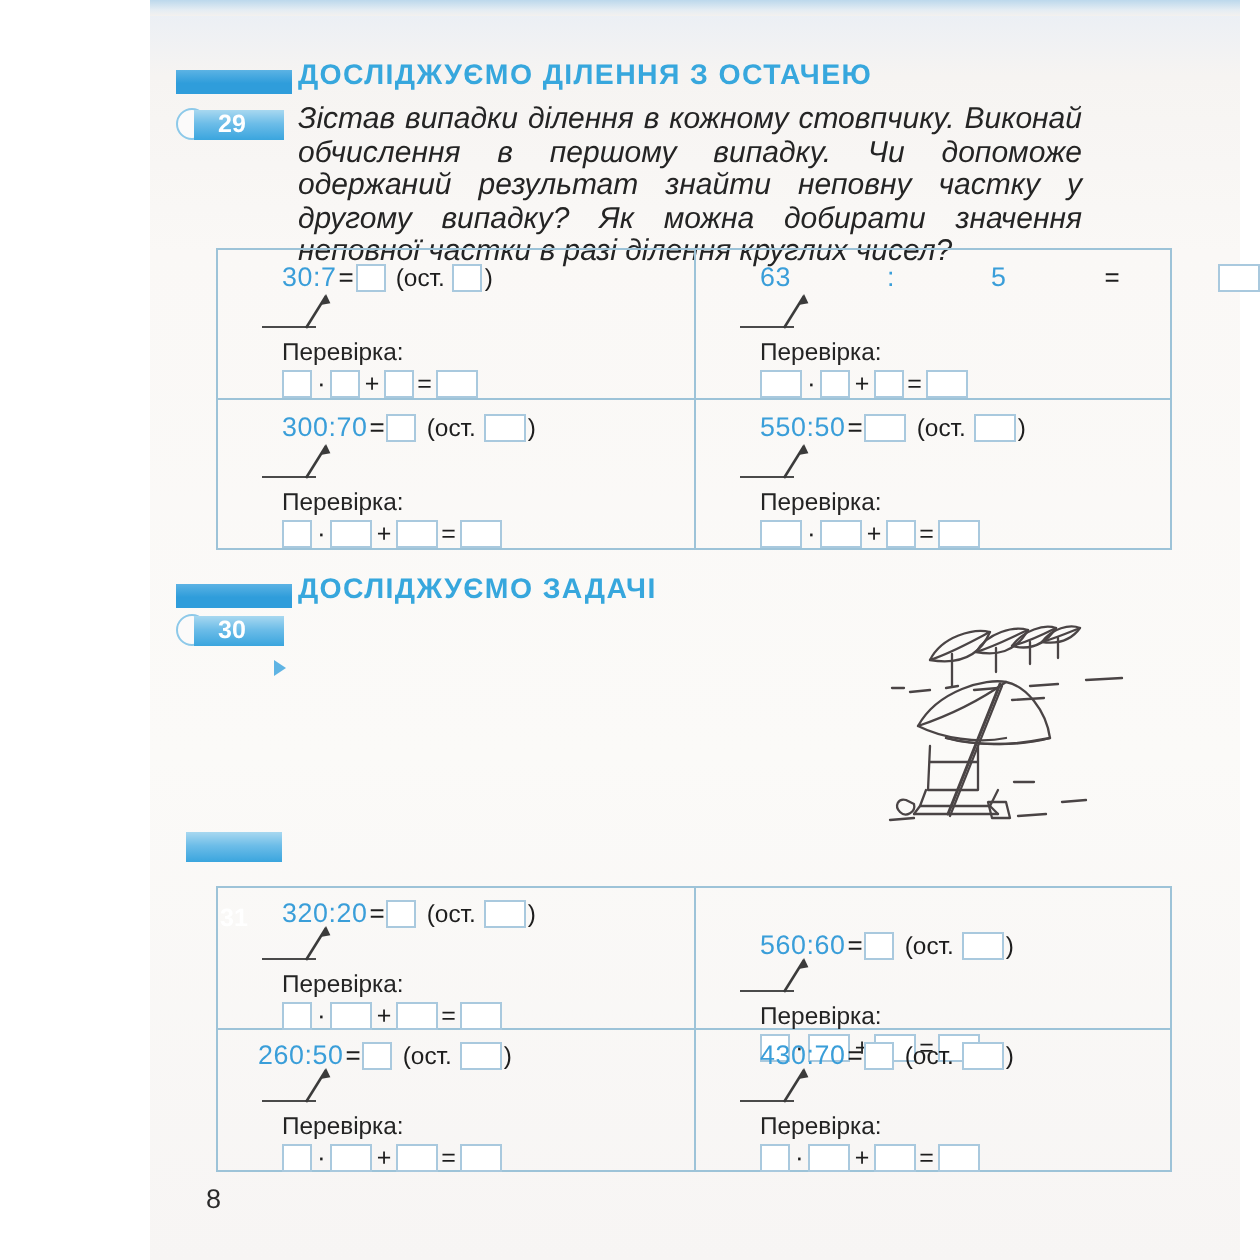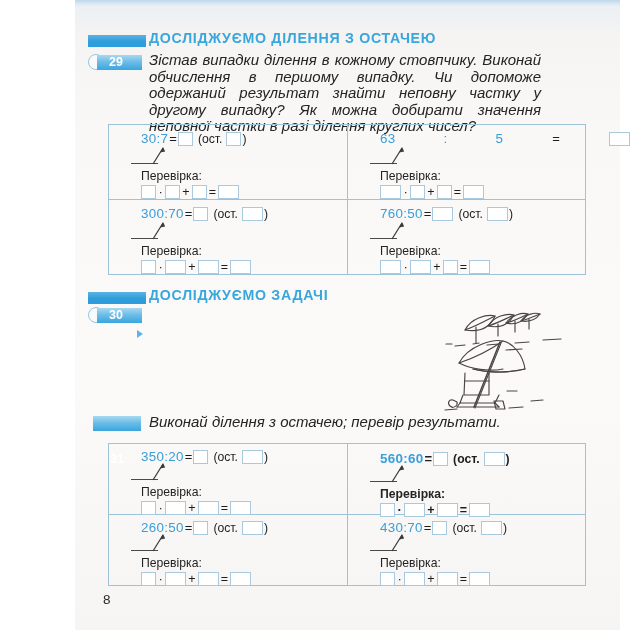--- a/index.html
+++ b/index.html
@@ -326,21 +326,21 @@
             <span class="ansbox b-md"></span>
             <span class="op">+</span>
             <span class="ansbox b-md"></span>
             <span class="op">=</span>
             <span class="ansbox b-md"></span>
           </div>
         </div>
 
         <div class="cell" style="left:239px; top:75px; width:238px; height:74px;">
           <div class="expr-row" style="left:32px; top:6px;">
-            <span class="expr">760</span>
+            <span class="expr">550</span>
               <span class="expr">:</span>
               <span class="expr">50</span>
             <span class="eq">=</span>
             <span class="ansbox b-md"></span>
             <span class="paren">(ост.</span>
             <span class="ansbox b-md" style="margin-left:4px;"></span>
             <span class="paren" style="margin-left:1px;">)</span>
           </div>
           <div class="underline-mark" style="left:22px; top:38px; width:27px;"></div>
           <svg class="arrow" style="left:42px; top:20px;" width="16" height="20" viewBox="0 0 16 20">
@@ -421,29 +421,28 @@
           <path d="M66 105 L80 104"></path>
           <path d="M88 98 L100 97"></path>
           <path d="M64 88 L74 88"></path>
         </g>
       </svg>
 
       <div class="badge no-circ" style="left:18px; top:415px;">
         <div class="numbar"></div>
         <div class="num">31</div>
       </div>
-      <div class="task-text nojust" style="left:74px; top:414px; width:420px;">Виконай ділення з остачею; перевір результати.</div>
 
       <div class="tbl" id="tbl31" style="left:33px; top:443px; width:478px; height:143px;">
         <div class="vline" style="left:238px;"></div>
         <div class="hline" style="top:70px;"></div>
 
         <div class="cell" style="left:0; top:0; width:238px; height:70px;">
           <div class="expr-row" style="left:32px; top:5px;">
-            <span class="expr">350</span>
+            <span class="expr">320</span>
               <span class="expr">:</span>
               <span class="expr">20</span>
             <span class="eq">=</span>
             <span class="ansbox b-sm"></span>
             <span class="paren">(ост.</span>
             <span class="ansbox b-md" style="margin-left:4px;"></span>
             <span class="paren" style="margin-left:1px;">)</span>
           </div>
           <div class="underline-mark" style="left:22px; top:35px; width:27px;"></div>
           <svg class="arrow" style="left:42px; top:17px;" width="16" height="20" viewBox="0 0 16 20">
@@ -455,21 +454,21 @@
             <span class="ansbox b-sm"></span>
             <span class="op dot">·</span>
             <span class="ansbox b-md"></span>
             <span class="op">+</span>
             <span class="ansbox b-md"></span>
             <span class="op">=</span>
             <span class="ansbox b-md"></span>
           </div>
         </div>
 
-        <div class="cell" style="left:239px; top:2px; width:238px; height:70px;font-weight:bold;">
+        <div class="cell" style="left:239px; top:16px; width:238px; height:70px;">
           <div class="expr-row" style="left:32px; top:5px;">
             <span class="expr">560</span>
               <span class="expr">:</span>
               <span class="expr">60</span>
             <span class="eq">=</span>
             <span class="ansbox b-sm"></span>
             <span class="paren">(ост.</span>
             <span class="ansbox b-md" style="margin-left:4px;"></span>
             <span class="paren" style="margin-left:1px;">)</span>
           </div>
@@ -484,21 +483,21 @@
             <span class="op dot">·</span>
             <span class="ansbox b-md"></span>
             <span class="op">+</span>
             <span class="ansbox b-md"></span>
             <span class="op">=</span>
             <span class="ansbox b-md"></span>
           </div>
         </div>
 
         <div class="cell" style="left:0; top:71px; width:238px; height:70px;">
-          <div class="expr-row" style="left:32px; top:5px;text-align:right;">
+          <div class="expr-row" style="left:20px; top:5px;text-align:right;">
             <span class="expr">260</span>
               <span class="expr">:</span>
               <span class="expr">50</span>
             <span class="eq">=</span>
             <span class="ansbox b-sm"></span>
             <span class="paren">(ост.</span>
             <span class="ansbox b-md" style="margin-left:4px;"></span>
             <span class="paren" style="margin-left:1px;">)</span>
           </div>
           <div class="underline-mark" style="left:22px; top:35px; width:27px;"></div>

